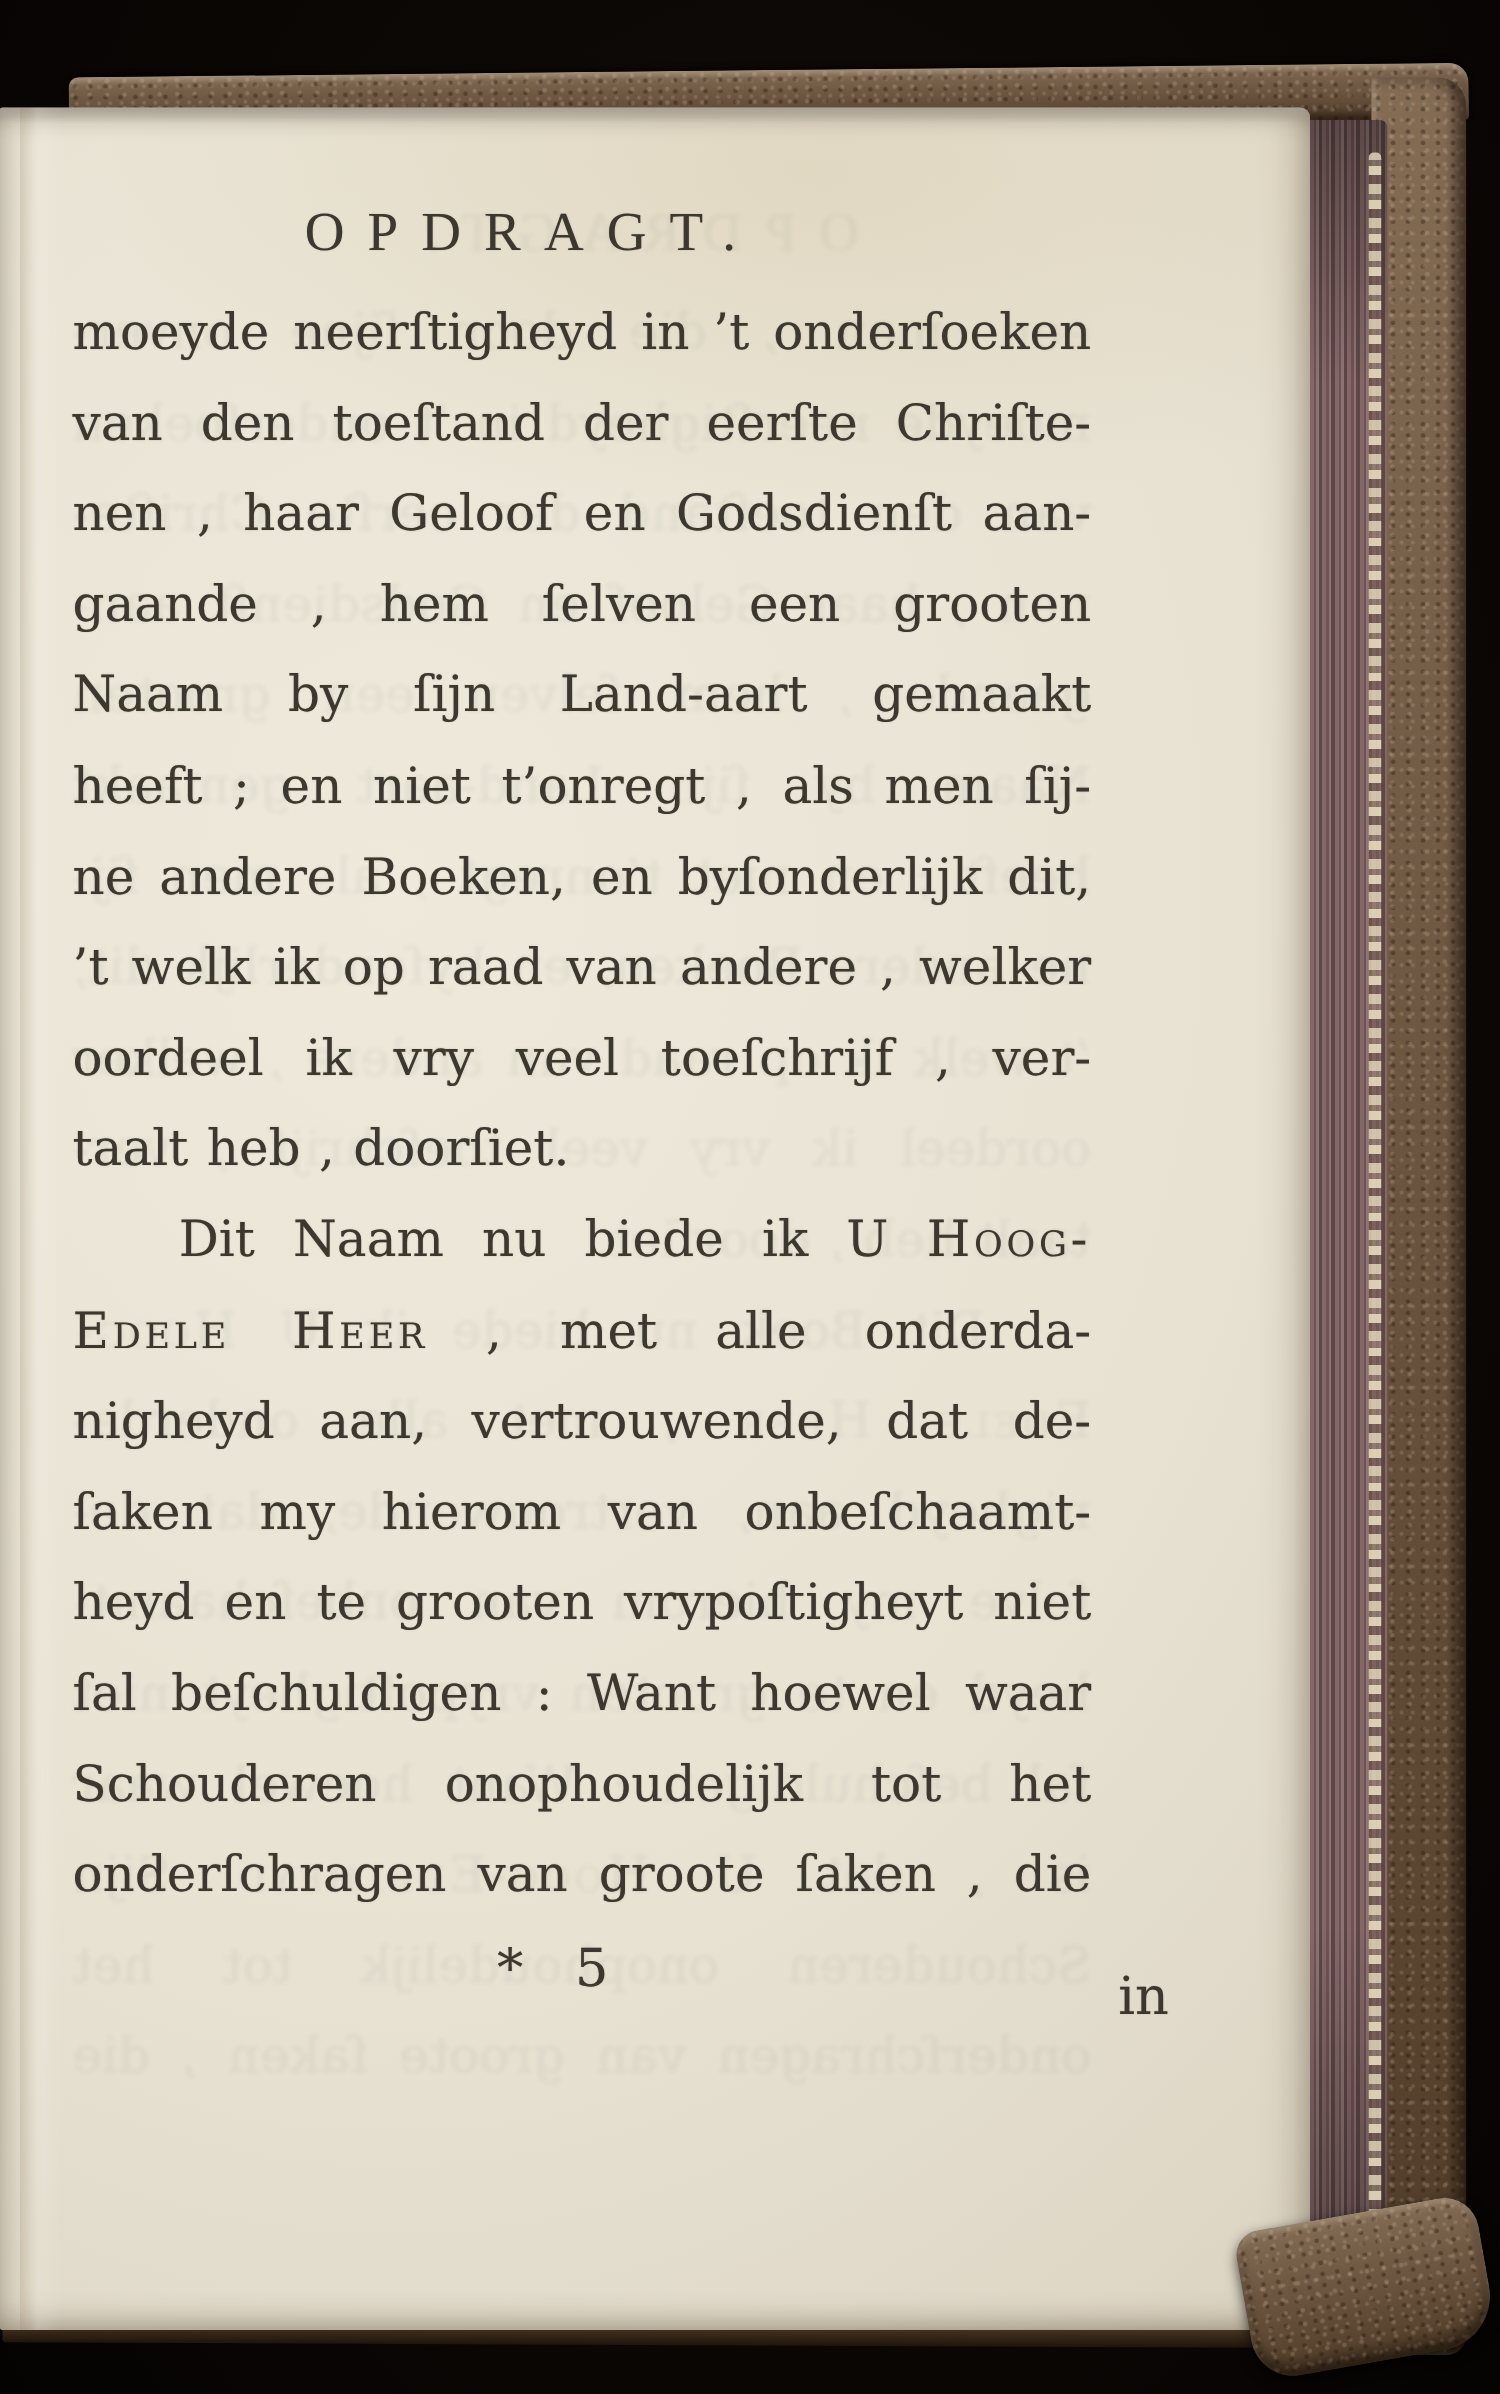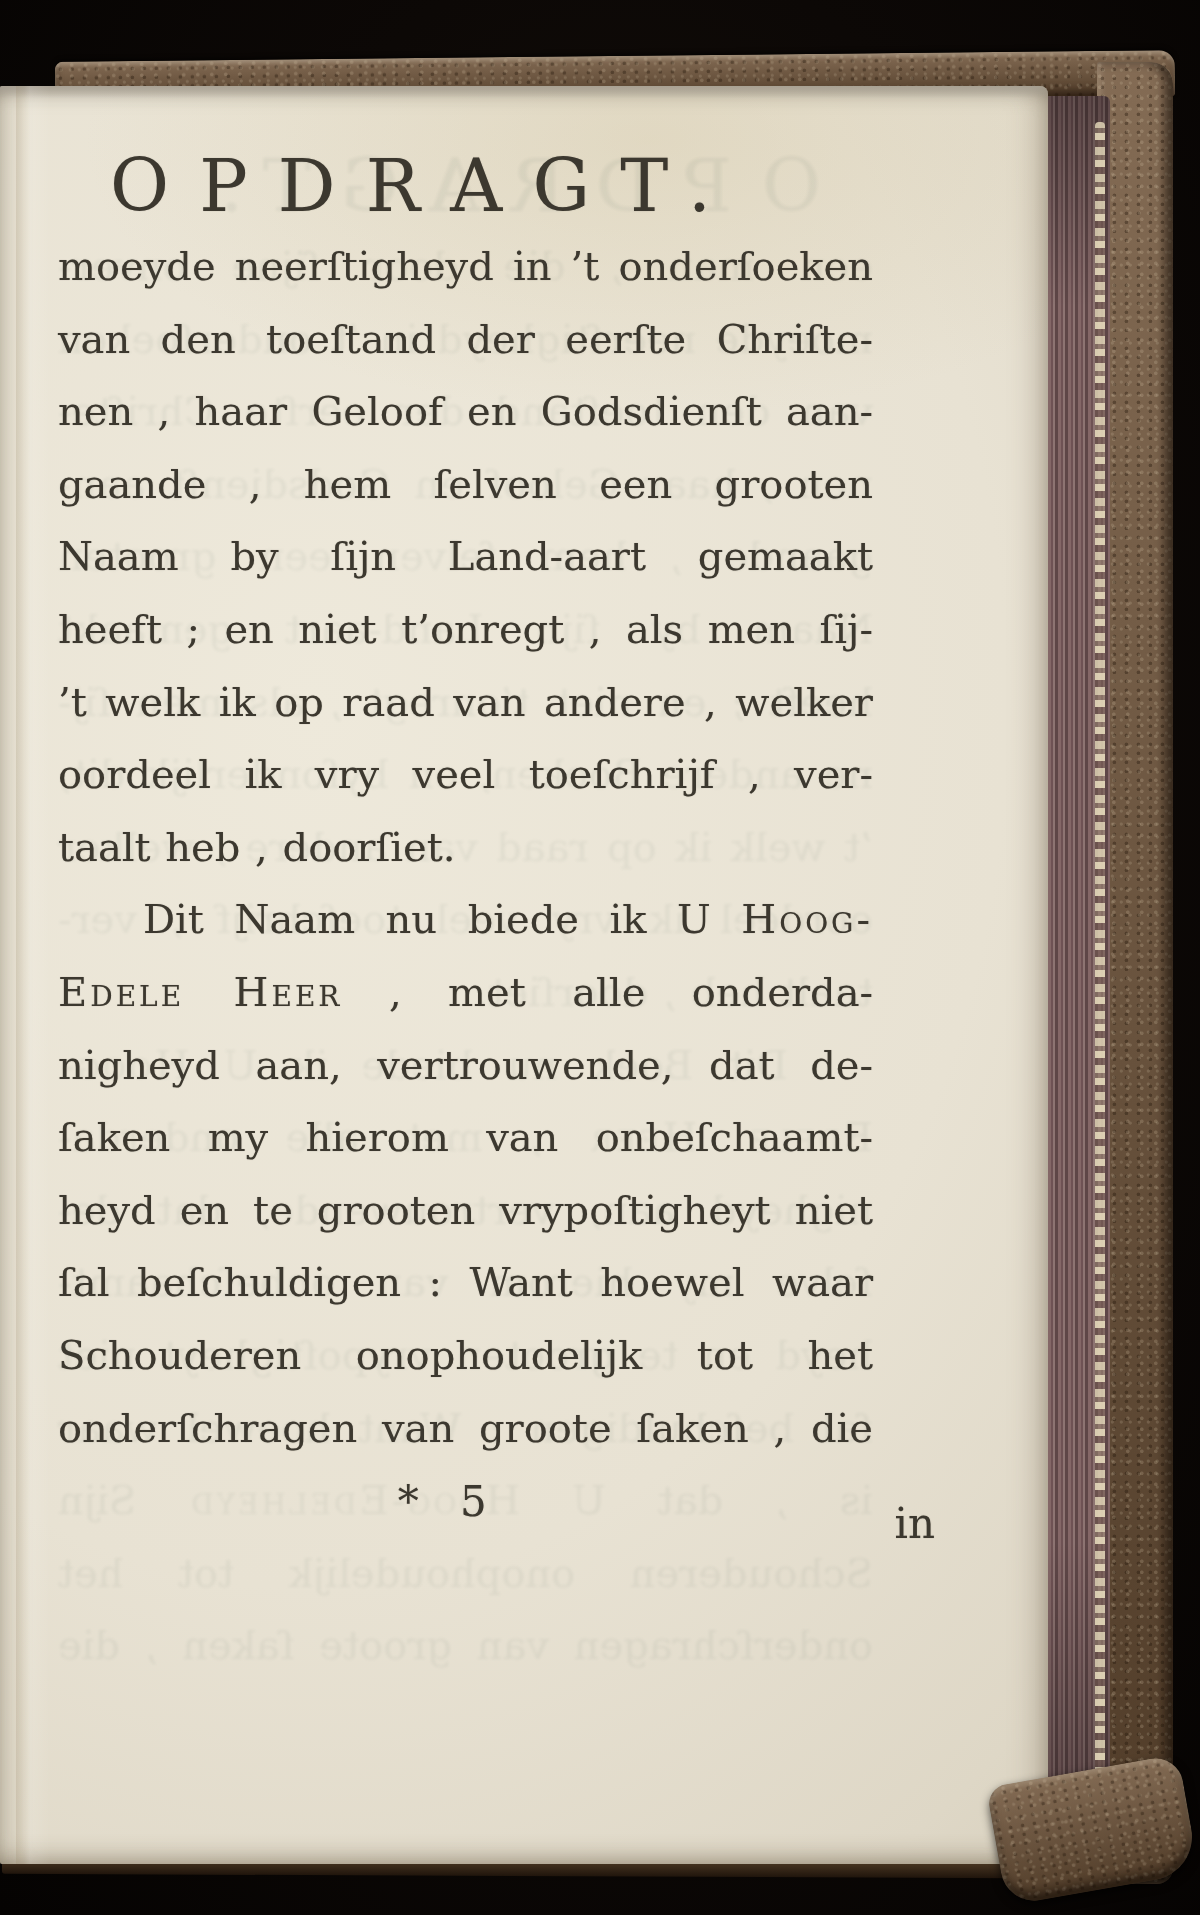--- a/index.html
+++ b/index.html
@@ -102,24 +102,25 @@
     background:linear-gradient(90deg, rgba(150,132,100,.22) 0px, rgba(150,132,100,.05) 8px, rgba(255,255,255,.12) 14px, rgba(150,132,100,0) 34px);
   }
   
   .content{
     position:absolute;left:58px;top:0;width:815px;
     padding-top:72px;
     color:var(--ink);
     text-shadow:0 0 1px rgba(58,52,42,.35);
   }
   .heading{
-    font-size:72px;line-height:56px;font-weight:normal;
+    font-size:44px;line-height:56px;font-weight:normal;
     letter-spacing:0.42em;text-align:center;
     margin:0 0 16px 0;transform:translateX(-40px);
     white-space:nowrap;
+    font-family:Liberation Serif, serif;
   }
   .line{
     font-size:40px;line-height:72.6px;height:72.6px;
     word-spacing:2px;
     text-align:justify;text-align-last:justify;
     white-space:normal;
   }
   .line.indent{text-indent:85px;}
   .line.par-end{text-align-last:left;}
   .sc{font-variant:small-caps;letter-spacing:3px;}
@@ -183,20 +184,21 @@
 
     <div class="content">
       <h1 class="heading">OPDRAGT.</h1>
       <div id="body-lines">
           <div class="line"><span>moeyde neerſtigheyd in ’t onderſoeken</span></div>
           <div class="line"><span>van den toeſtand der eerſte Chriſte-</span></div>
           <div class="line"><span>nen , haar Geloof en Godsdienſt aan-</span></div>
           <div class="line"><span>gaande , hem ſelven een grooten</span></div>
           <div class="line"><span>Naam by ſijn Land-aart gemaakt</span></div>
           <div class="line"><span>heeft ; en niet t’onregt , als men ſij-</span></div>
+          <div class="line"><span>ne andere Boeken, en byſonderlijk dit,</span></div>
           <div class="line"><span>’t welk ik op raad van andere , welker</span></div>
           <div class="line"><span>oordeel ik vry veel toeſchrijf , ver-</span></div>
           <div class="line par-end"><span>taalt heb , doorſiet.</span></div>
           <div class="line indent"><span>Dit Naam nu biede ik U </span><span class="sc">Hoog-</span></div>
           <div class="line"><span class="sc">Edele Heer</span><span> , met alle onderda-</span></div>
           <div class="line"><span>nigheyd aan, vertrouwende, dat de-</span></div>
           <div class="line"><span>ſaken my hierom van onbeſchaamt-</span></div>
           <div class="line"><span>heyd en te grooten vrypoſtigheyt niet</span></div>
           <div class="line"><span>ſal beſchuldigen : Want hoewel waar</span></div>
           <div class="line"><span>Schouderen onophoudelijk tot het</span></div>

